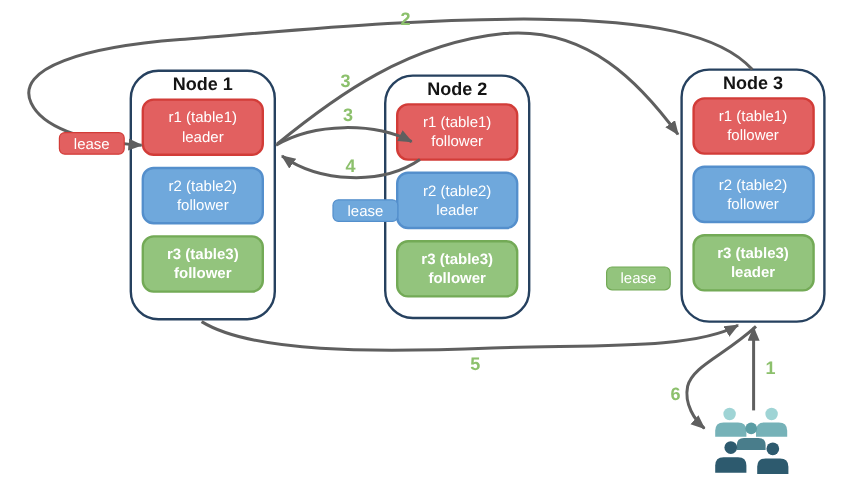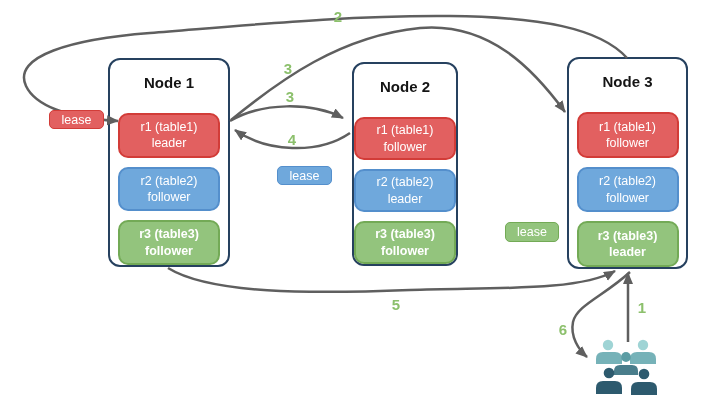--- a/index.html
+++ b/index.html
@@ -2,37 +2,37 @@
 <html style="--node-bg: #ffffff; --node-border: #26415f; --title-text: #141414; --red-fill: #e26060; --red-border: #d23c38; --blue-fill: #6fa8dc; --blue-border: #548fcc; --green-fill: #93c47d; --green-border: #73aa56; --arrow-color: #5f5f5f; --step-text: #8cc06c; --person-light: #9fd4d5; --person-light-body: #76b2b8; --person-mid: #5b9da4; --person-mid-body: #497d8b; --person-dark: #2d5a6e;"><head>
 <meta charset="utf-8">
 <style>
   html,body{margin:0;padding:0;background:#fff;}
   #canvas{
     position:relative;width:704px;height:405px;overflow:hidden;background:#fff;
     font-family:"Liberation Sans","DejaVu Sans",sans-serif;
   }
   .node{
     position:absolute;background:var(--node-bg,#fff);
-    border:2px solid var(--node-border,#26415f);border-radius:12px;
+    border:2px solid var(--node-border,#26415f);border-radius:24px;
     box-sizing:border-box;display:flex;flex-direction:column;align-items:center;
-    padding-top:12px;z-index:1;
+    z-index:1;
   }
   .node-title{
     font-weight:bold;font-size:15px;color:var(--title-text,#141414);
     height:22px;line-height:22px;
   }
   .replica{
     width:102px;height:48px;border-radius:10px;border:2px solid;
     box-sizing:border-box;display:flex;flex-direction:column;align-items:center;
     justify-content:center;color:#fff;font-size:12.5px;line-height:1.3;
     text-align:center;
   }
   .replica:first-of-type{margin-top:4px;}
   .replica + .replica{margin-top:9px;}
-  .replica.red{background:var(--red-fill,#e26060);border-color:var(--red-border,#d23c38);margin-top:19px;}
+  .replica.red{background:var(--red-fill,#e26060);border-color:var(--red-border,#d23c38);}
   .replica.blue{background:var(--blue-fill,#6fa8dc);border-color:var(--blue-border,#548fcc);}
   .replica.green{background:var(--green-fill,#93c47d);border-color:var(--green-border,#73aa56);font-weight:bold;}
   .replica span{display:block;}
   .lease{
     position:absolute;z-index:3;color:#fff;font-size:12.5px;
     display:flex;align-items:center;justify-content:center;
     border-radius:5px;border:1.5px solid;box-sizing:border-box;text-align:center;
   }
   .lease.red{background:var(--red-fill,#e26060);border-color:var(--red-border,#d23c38);}
   .lease.blue{background:var(--blue-fill,#6fa8dc);border-color:var(--blue-border,#548fcc);}
@@ -58,21 +58,21 @@
     <div class="replica blue">
       <span>r2 (table2)</span>
       <span>follower</span>
     </div>
     <div class="replica green">
       <span>r3 (table3)</span>
       <span>follower</span>
     </div>
   </div>
 
-  <div class="node" style="left:352px;top:62px;width:106px;height:204px">
+  <div class="node" style="left:320px;top:62px;width:122px;height:204px">
     <div class="node-title">Node 2</div>
     <div class="replica red">
       <span>r1 (table1)</span>
       <span>follower</span>
     </div>
     <div class="replica blue">
       <span>r2 (table2)</span>
       <span>leader</span>
     </div>
     <div class="replica green">

